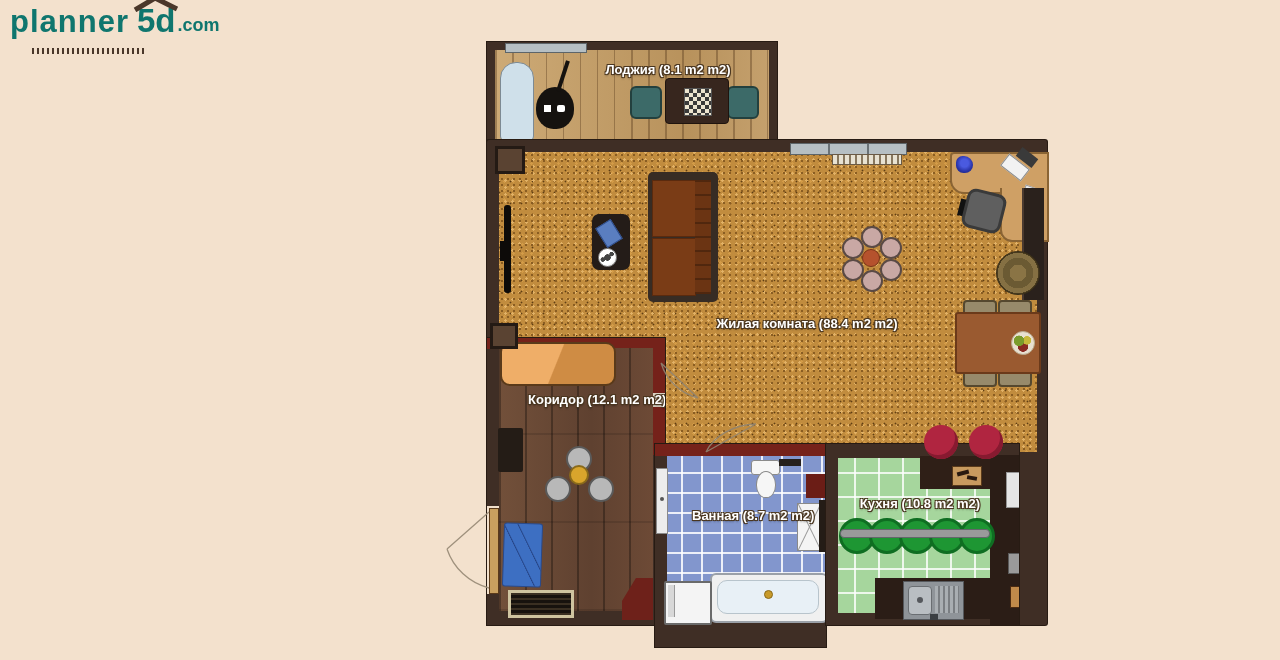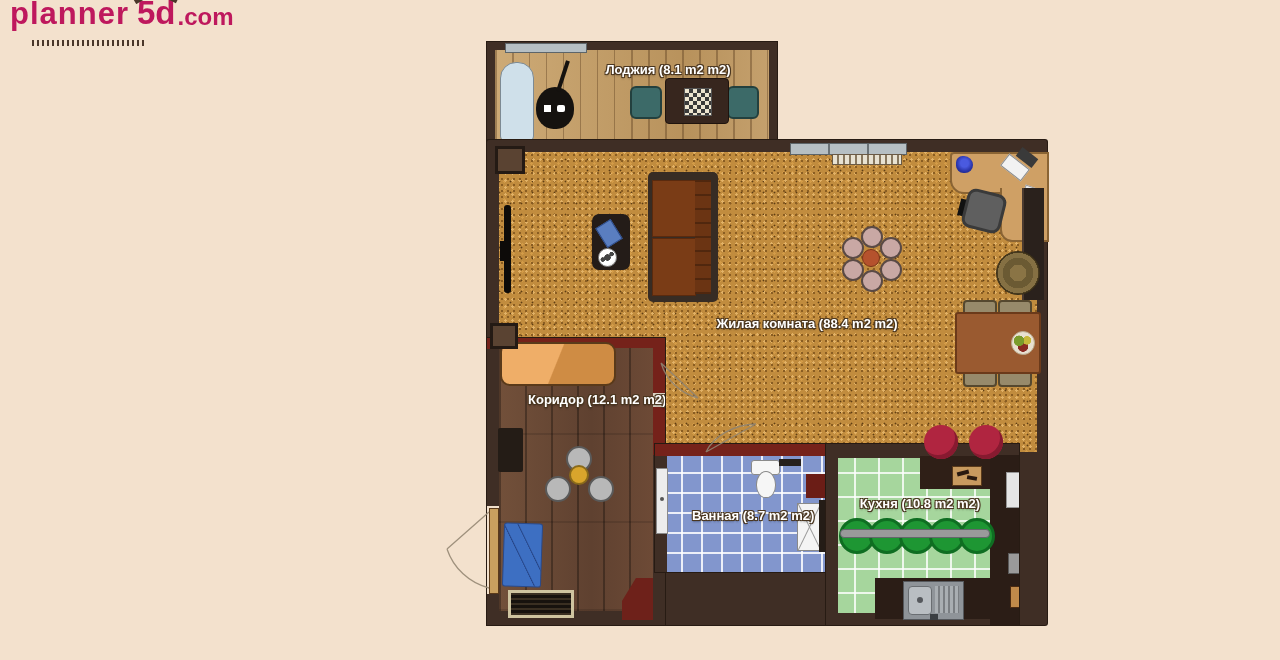--- a/index.html
+++ b/index.html
@@ -1,26 +1,26 @@
 <!DOCTYPE html>
 <html><head>
 <meta charset="utf-8">
 <style>
   html,body{margin:0;padding:0;width:1280px;height:660px;background:#f3e1cd;overflow:hidden;
     font-family:"Liberation Sans",sans-serif;}
   .abs{position:absolute;}
   #page{position:relative;width:1280px;height:660px;background:#f3e1cd;}
 
   
-  #logo{left:10px;top:0;color:#be185d;display:flex;align-items:flex-end;cursor:pointer;}
+  #logo{left:10px;top:8px;color:#0f766e;display:flex;align-items:flex-end;cursor:pointer;}
   #logo .brand{font-size:31px;font-weight:600;letter-spacing:1px;line-height:28px;}
   #logo .fived-wrap{position:relative;margin-left:8px;}
   #logo .fived{font-size:33px;font-weight:700;line-height:26px;}
   #logo .roof{position:absolute;left:-4px;top:-12px;}
-  #logo .tld{font-size:24px;font-weight:600;margin-left:2px;line-height:22px;}
+  #logo .tld{font-size:18px;font-weight:600;margin-left:2px;line-height:22px;}
   #logo .barcode{position:absolute;left:22px;top:40px;width:112px;height:6px;
     background:repeating-linear-gradient(90deg,#4a372a 0 2px,transparent 2px 5px);}
 
   
   #plan{left:487px;top:42px;width:560px;height:583px;}
   .wall{background:#3f2e25;box-shadow:0 0 0 1px #271b13;}
   .rwall{background:#75221a;}
   .carpet{background-color:#c18c3e;background-image:
     radial-gradient(circle,#8a5d22 1px,transparent 1.4px),
     radial-gradient(circle,#e2b267 1px,transparent 1.4px),
@@ -116,21 +116,21 @@
 
       <div class="abs" style="left:0;top:168px;width:12px;height:88px;background:#f3e1cd;"></div>
       <div class="abs" style="left:2px;top:170px;width:8px;height:84px;background:#c9a05f;border:1px solid #5a3a1a;"></div>
 
       <div class="abs" style="left:21px;top:252px;width:60px;height:22px;border:3px solid #cfc4a0;background:repeating-linear-gradient(0deg,#3a2f22 0 2px,#17120e 2px 5px);"></div>
 
       <div class="abs" style="left:135px;top:240px;width:31px;height:42px;background:#6e211a;clip-path:polygon(100% 0,100% 100%,0 100%,0 55%,45% 0);"></div>
       <div class="room-label" style="left:41px;top:54px;">Коридор (12.1 m2 m2)</div>
     </div>
 
-    <div class="abs wall" style="left:168px;top:402px;width:171px;height:128px;overflow:hidden;text-align:right;">
+    <div class="abs wall" style="left:168px;top:402px;width:171px;height:203px;overflow:hidden;text-align:right;">
       <div class="abs rwall" style="left:0;top:0;width:171px;height:12px;"></div>
       <div class="abs bluetile" style="left:12px;top:12px;width:159px;height:157px;"></div>
       <div class="abs" style="left:1px;top:24px;width:10px;height:64px;background:#ececec;border:1px solid #8a8a8a;">
         <span class="abs circle" style="left:3px;top:28px;width:4px;height:4px;background:#555;"></span>
       </div>
 
       <div class="abs" style="left:96px;top:16px;width:27px;height:13px;background:#f6f6f6;border:1px solid #8a8a8a;border-radius:3px;"></div>
       <div class="abs" style="left:101px;top:27px;width:18px;height:25px;background:#f6f6f6;border:1px solid #8a8a8a;border-radius:50% 50% 46% 46%;"></div>
       <div class="abs" style="left:124px;top:15px;width:22px;height:7px;background:#26201c;"></div>
       <div class="abs" style="left:151px;top:30px;width:20px;height:24px;background:#6b1d16;"></div>

